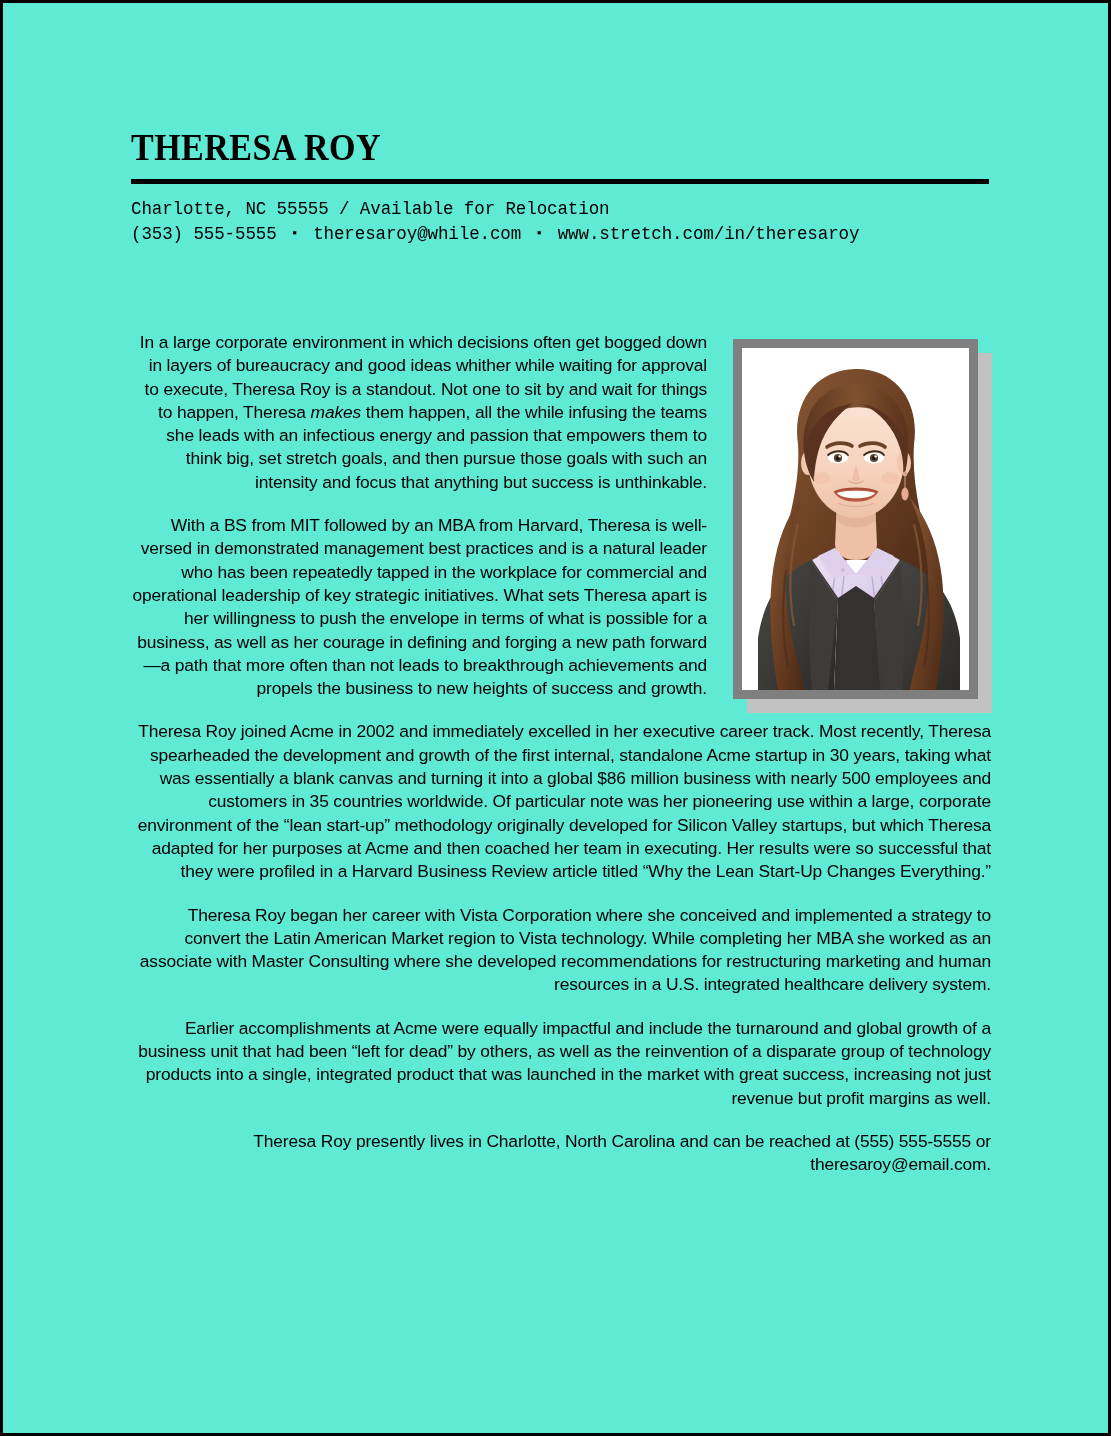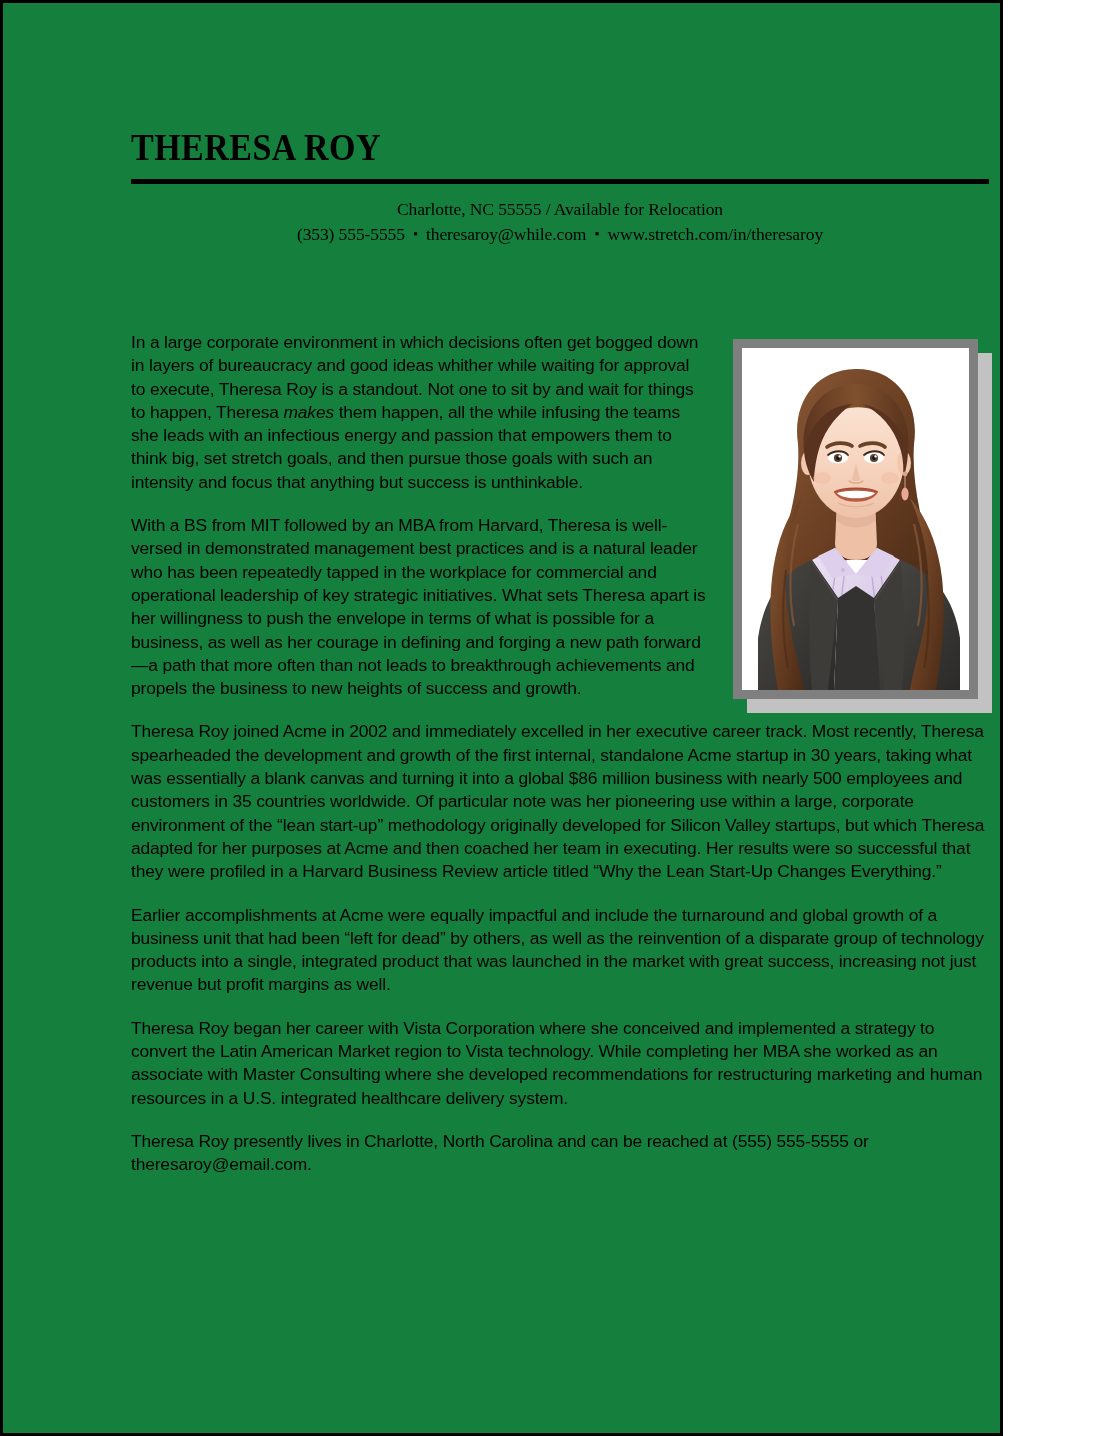--- a/index.html
+++ b/index.html
@@ -5,23 +5,23 @@
   html, body {
     margin: 0;
     padding: 0;
     background: #ffffff;
   }
   body {
     font-family: "Liberation Sans", sans-serif;
   }
   .page {
     position: relative;
-    width: 1003px;
+    width: 1111px;
     height: 1436px;
-    background: #15803d;
+    background: #5eead4;
     border: 3px solid #000000;
     box-sizing: border-box;
     overflow: hidden;
   }
 
   
   .header {
     position: absolute;
     left: 128px;
     top: 126px;
@@ -39,25 +39,25 @@
     transform-origin: left center;
   }
   .header-rule {
     margin-top: 11px;
     height: 5px;
     background: #000000;
     width: 858px;
   }
   .contact-block {
     margin-top: 13px;
-    text-align: center;
+    text-align: left;
     font-size: 17.5px;
     line-height: 1.42;
     color: #000000;
-    font-family: Liberation Serif, serif;
+    font-family: Liberation Mono, monospace;
     letter-spacing: -0.1px;
   }
   .contact-line {
     display: block;
     white-space: nowrap;
   }
   .bullet-sep {
     font-size: 13px;
     vertical-align: 1.5px;
     padding: 0 4px;
@@ -101,21 +101,21 @@
     left: 128px;
     top: 328px;
     width: 860px;
     font-size: 17.4px;
     line-height: 23.3px;
     color: #000000;
     letter-spacing: -0.15px;
   }
   .body-text p {
     margin: 0 0 20px 0;
-    text-align: left;
+    text-align: right;
   }
   .body-text p:last-child { margin-bottom: 0; }
   .ital { font-style: italic; }
 </style>
 </head>
 <body>
 
 <div class="page">
 
   <div class="header">
@@ -248,18 +248,18 @@
             <path d="M44 222 C40 254 40 288 46 320" stroke="#4b2a17" stroke-width="2" fill="none" opacity="0.6"></path>
             <path d="M184 222 C188 254 188 288 182 320" stroke="#4b2a17" stroke-width="2" fill="none" opacity="0.6"></path>
           </svg>
         </div>
       </div>
     </div>
 
     <p><span>In a large corporate environment in which decisions often get bogged down in layers of bureaucracy and good ideas whither while waiting for approval to execute, Theresa Roy is a standout. Not one to sit by and wait for things to happen, Theresa </span><span class="ital">makes</span><span> them happen, all the while infusing the teams she leads with an infectious energy and passion that empowers them to think big, set stretch goals, and then pursue those goals with such an intensity and focus that anything but success is unthinkable.</span></p>
     <p><span>With a BS from MIT followed by an MBA from Harvard, Theresa is well-versed in demonstrated management best practices and is a natural leader who has been repeatedly tapped in the workplace for commercial and operational leadership of key strategic initiatives. What sets Theresa apart is her willingness to push the envelope in terms of what is possible for a business, as well as her courage in defining and forging a new path forward—a path that more often than not leads to breakthrough achievements and propels the business to new heights of success and growth.</span></p>
     <p><span>Theresa Roy joined Acme in 2002 and immediately excelled in her executive career track. Most recently, Theresa spearheaded the development and growth of the first internal, standalone Acme startup in 30 years, taking what was essentially a blank canvas and turning it into a global $86 million business with nearly 500 employees and customers in 35 countries worldwide. Of particular note was her pioneering use within a large, corporate environment of the “lean start-up” methodology originally developed for Silicon Valley startups, but which Theresa adapted for her purposes at Acme and then coached her team in executing. Her results were so successful that they were profiled in a Harvard Business Review article titled “Why the Lean Start-Up Changes Everything.”</span></p>
+    <p><span>Theresa Roy began her career with Vista Corporation where she conceived and implemented a strategy to convert the Latin American Market region to Vista technology. While completing her MBA she worked as an associate with Master Consulting where she developed recommendations for restructuring marketing and human resources in a U.S. integrated healthcare delivery system.</span></p>
     <p><span>Earlier accomplishments at Acme were equally impactful and include the turnaround and global growth of a business unit that had been “left for dead” by others, as well as the reinvention of a disparate group of technology products into a single, integrated product that was launched in the market with great success, increasing not just revenue but profit margins as well.</span></p>
-    <p><span>Theresa Roy began her career with Vista Corporation where she conceived and implemented a strategy to convert the Latin American Market region to Vista technology. While completing her MBA she worked as an associate with Master Consulting where she developed recommendations for restructuring marketing and human resources in a U.S. integrated healthcare delivery system.</span></p>
     <p><span>Theresa Roy presently lives in Charlotte, North Carolina and can be reached at (555) 555-5555 or theresaroy@email.com.</span></p>
   </div>
 
 </div>
 
 </body></html>

